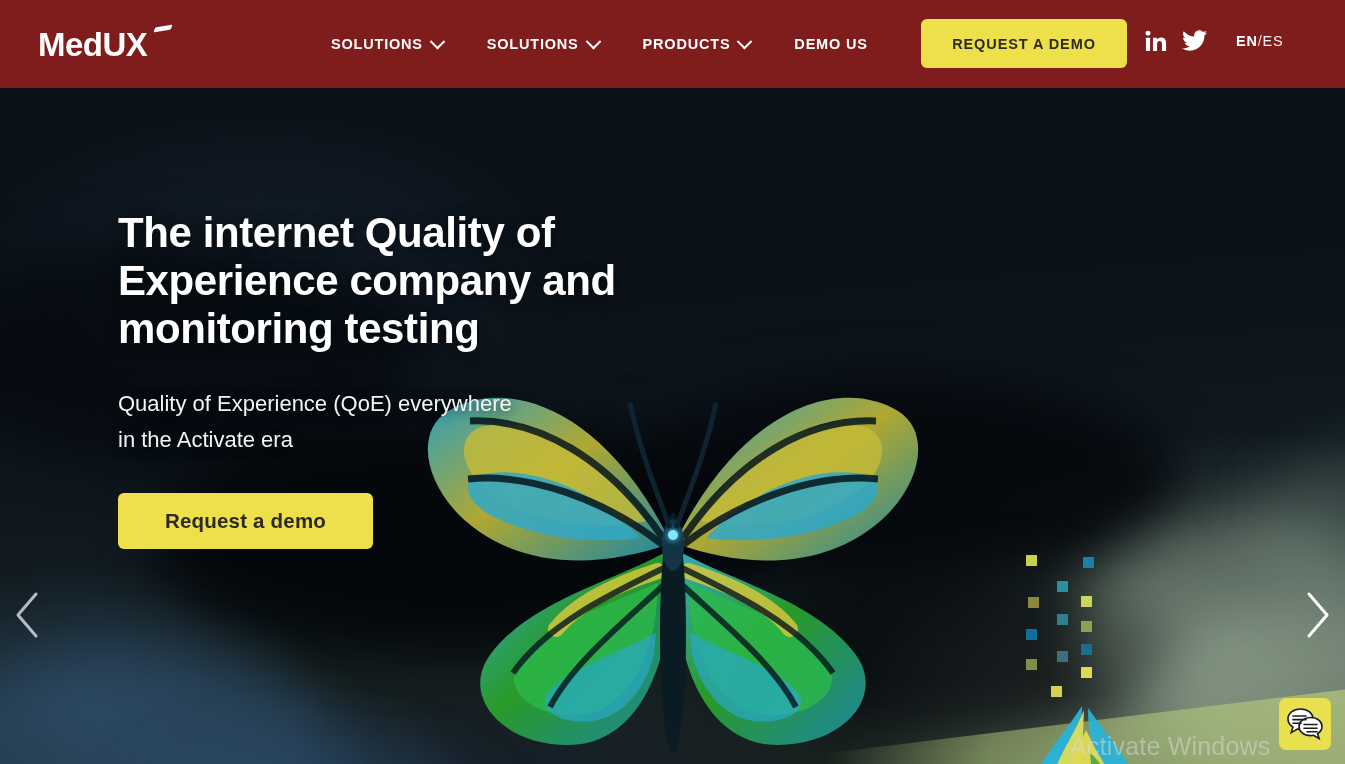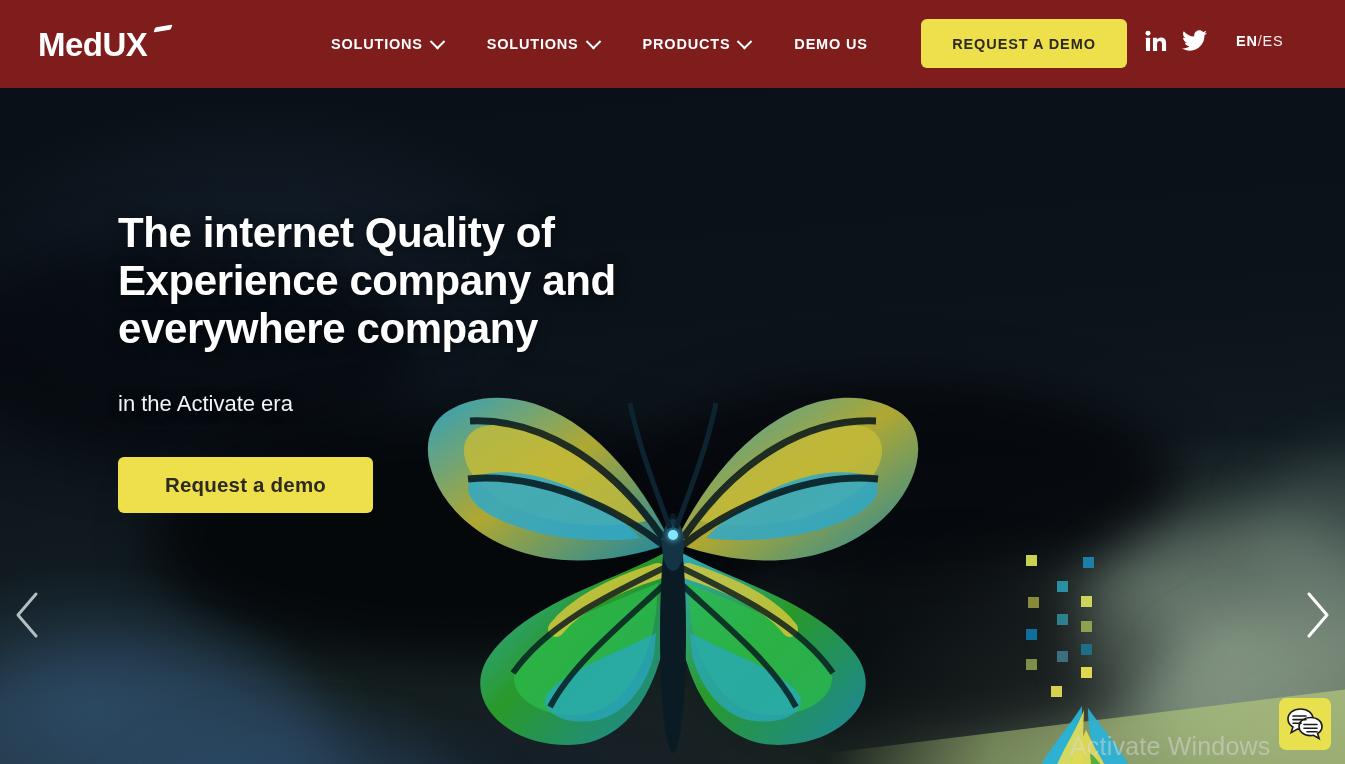--- a/index.html
+++ b/index.html
@@ -319,23 +319,24 @@
         <path d="M78 52 C 96 72, 112 92, 110 114 C 108 134, 86 142, 70 134 C 86 124, 92 100, 80 76 Z" fill="#4aa83c" opacity="0.90"></path>
         <path d="M68 70 C 58 96, 58 120, 72 136 C 84 148, 104 142, 108 126 C 96 132, 82 120, 78 100 Z" fill="#8cc63f" opacity="0.88"></path>
         <path d="M96 104 C 116 96, 132 102, 138 116 C 128 110, 112 112, 100 122 Z" fill="#29b3d8" opacity="0.85"></path>
       </svg>
     </div>
 
     <div class="hero-text">
       <div class="h1">
         <div>The internet Quality of</div>
         <div>Experience company and</div>
-        <div>everywhere company</div>
+        <div>monitoring testing</div>
       </div>
       <div class="sub">
+        <div>Quality of Experience (QoE) everywhere</div>
         <div>in the Activate era</div>
       </div>
       <button class="cta-hero">Request a demo</button>
     </div>
 
     <div class="arrow left">
       <span>
         <svg width="44" height="58" viewBox="0 0 44 58" fill="none">
           <path d="M30 8 L12 29 L30 50" stroke="#cfd8d8" stroke-width="3" stroke-linecap="round" stroke-linejoin="round" opacity="0.85"></path>
         </svg>

